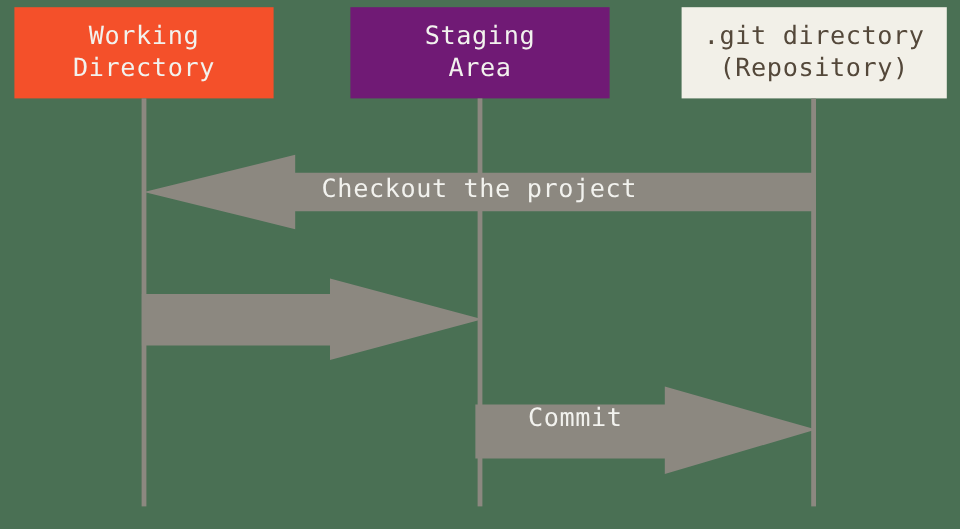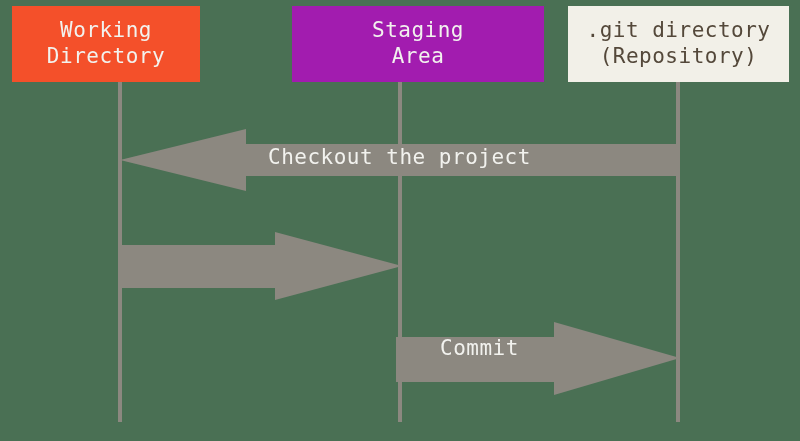--- a/index.html
+++ b/index.html
@@ -24,27 +24,27 @@
     justify-content: center;
     text-align: center;
     line-height: 1.22;
     font-size: 21px;
     letter-spacing: 0.5px;
     white-space: pre-line;
     box-sizing: border-box;
     padding: 2px 6px;
   }
   #box-working {
-    left: 12px; top: 6px; width: 188px; height: 76px;
+    left: 12px; top: 6px; width: 216px; height: 76px;
     background: #f4502a;
     color: #f2f2ee;
   }
   #box-staging {
-    left: 292px; top: 6px; width: 252px; height: 76px;
-    background: #a21caf;
+    left: 292px; top: 6px; width: 216px; height: 76px;
+    background: #701a75;
     color: #f2f2ee;
   }
   #box-repo {
     left: 568px; top: 6px; width: 221px; height: 76px;
     background: #f2f0e8;
     color: #54483a;
   }
 
   
   .lifeline {

